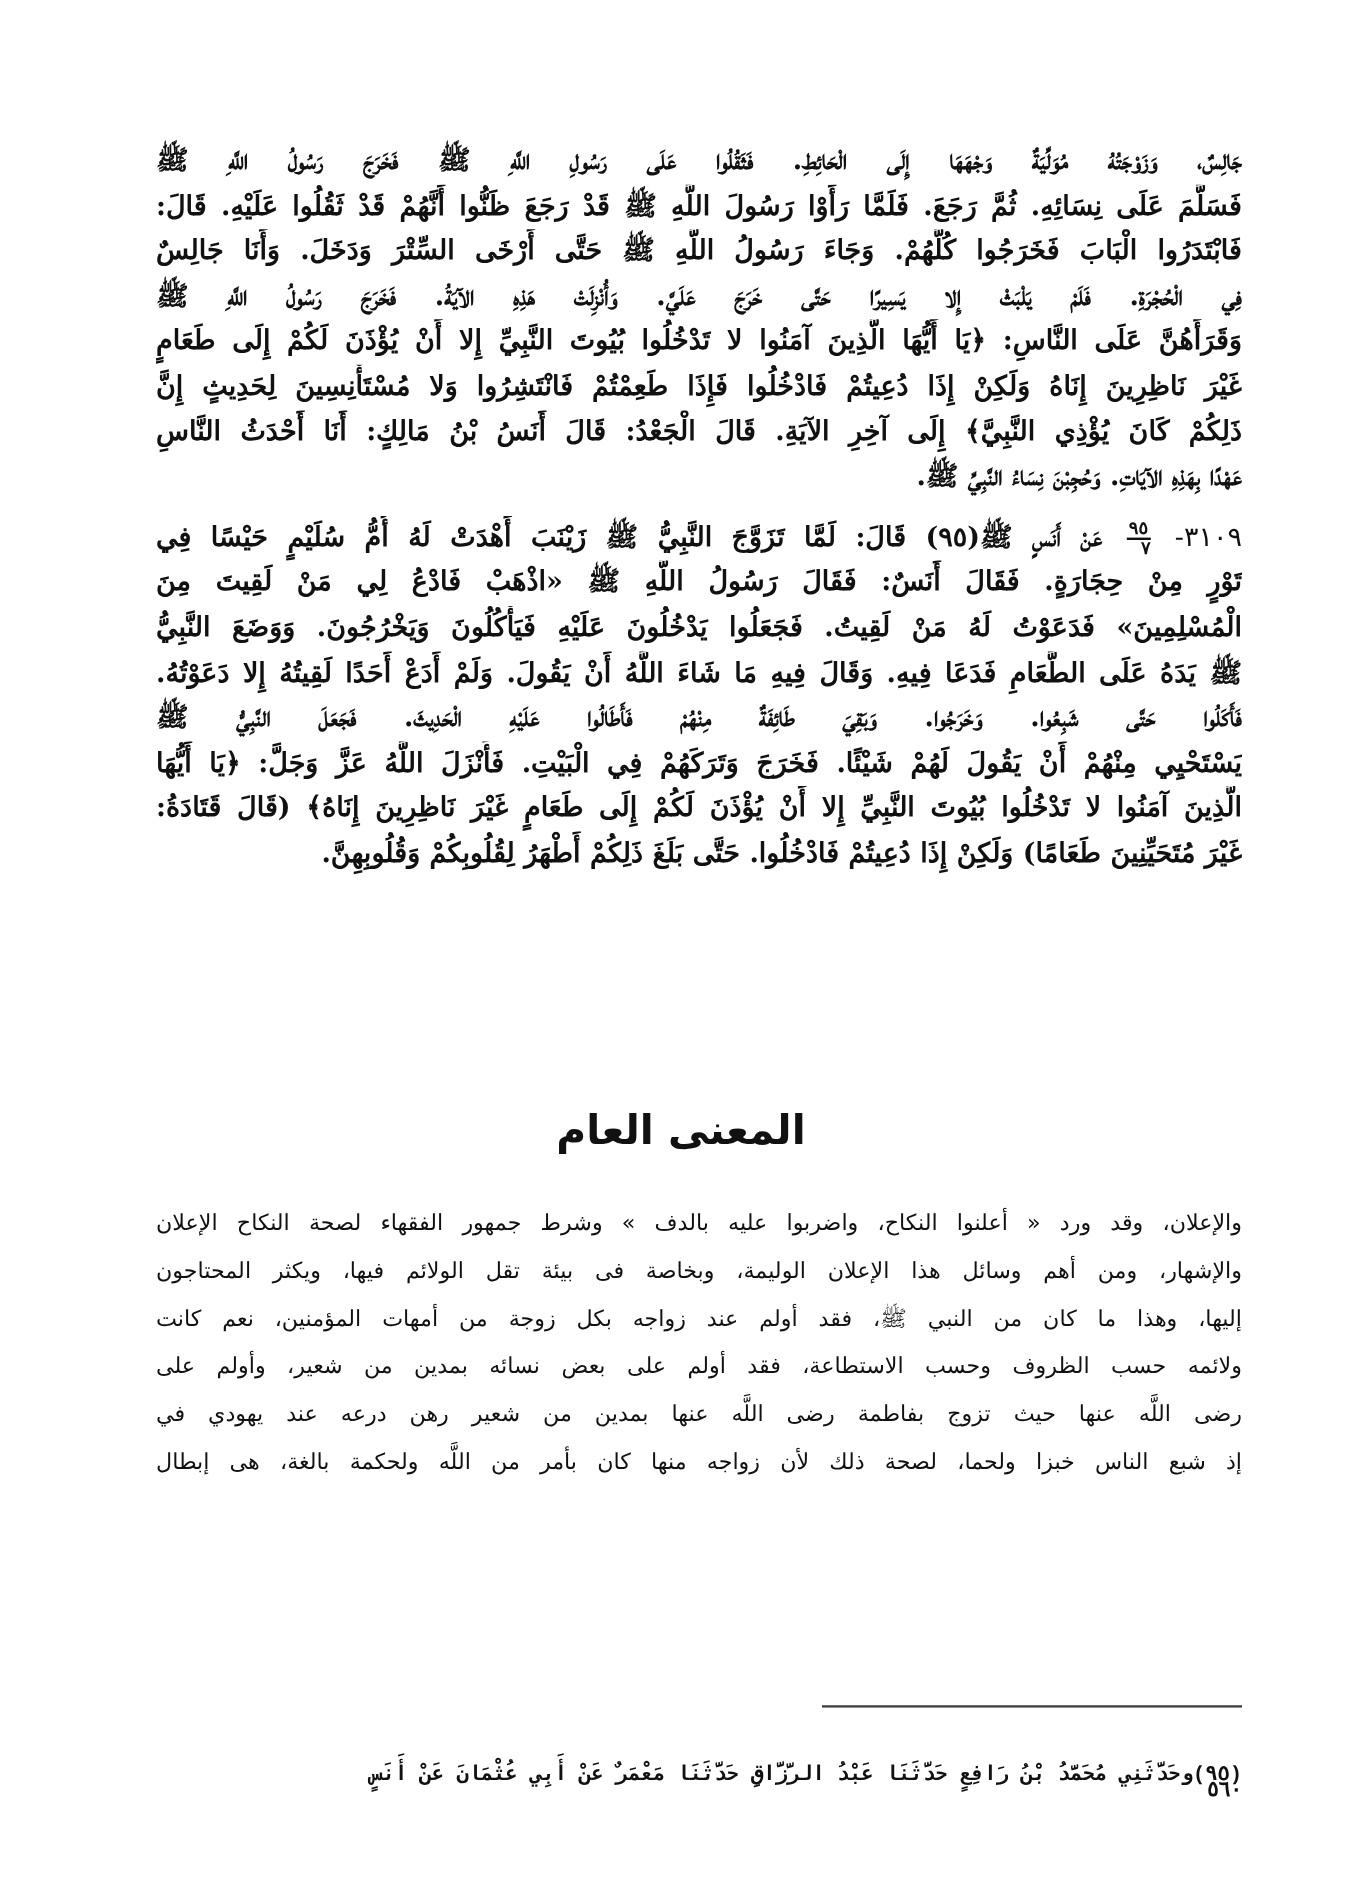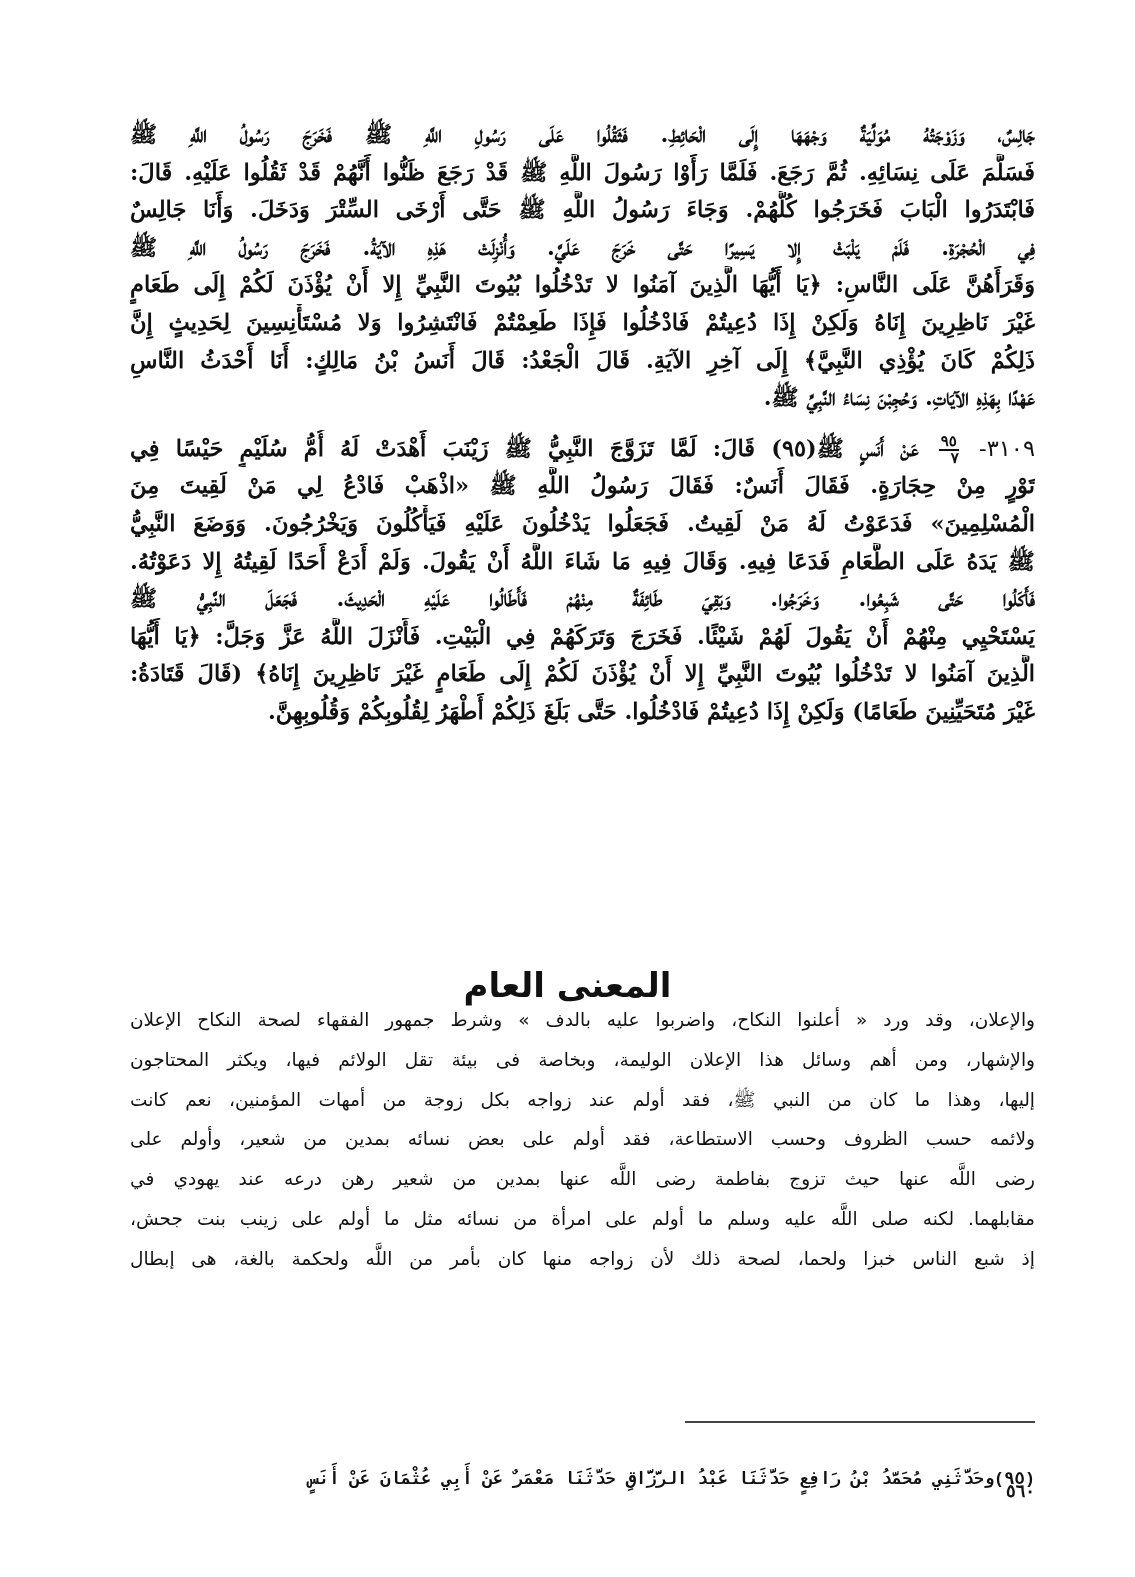--- a/index.html
+++ b/index.html
@@ -12,21 +12,21 @@
   }
   .hadith-block .line { display: block; white-space: nowrap; overflow: hidden; height: 37.6px; text-align-last: justify; }
   .hadith-block .line.last { text-align-last: right; }
   .gap { height: 13px; }
   .hadith-num { font-weight: normal; }
   .frac { display: inline-block; vertical-align: middle; text-align: center; font-size: 15px; line-height: 15px; margin: 0 4px; }
   .frac .num { display: block; border-bottom: 2px solid #111; padding: 0 2px; }
   .frac .den { display: block; }
   .heading {
     position: absolute; left: 0; width: 1135px; top: 922px; text-align: center;
-    font-family: "DejaVu Sans", sans-serif; font-weight: bold; font-size: 34px; direction: rtl; margin-top: 43px;
+    font-family: "DejaVu Sans", sans-serif; font-weight: bold; font-size: 34px; direction: rtl;
   }
   .commentary {
     position: absolute; left: 130px; top: 1000px; width: 905px;
     direction: rtl; font-family: "DejaVu Sans", sans-serif; font-size: 18.5px; line-height: 39.8px;
   }
   .commentary .line { display: block; white-space: nowrap; overflow: hidden; height: 39.8px; text-align: justify; text-align-last: justify; }
   .commentary .line.first { padding-right: 32px; }
   .rule { position: absolute; left: 685px; top: 1421px; width: 350px; height: 2px; background: #444; }
   .footnote {
     position: absolute; left: 400px; top: 1432px; width: 635px; direction: rtl; text-align: right;
@@ -72,20 +72,19 @@
   </div>
 
   <div class="heading">المعنى العام</div>
 
   <div class="commentary">
     <span class="line">والإعلان، وقد ورد « أعلنوا النكاح، واضربوا عليه بالدف » وشرط جمهور الفقهاء لصحة النكاح الإعلان</span>
     <span class="line">والإشهار، ومن أهم وسائل هذا الإعلان الوليمة، وبخاصة فى بيئة تقل الولائم فيها، ويكثر المحتاجون</span>
     <span class="line">إليها، وهذا ما كان من النبي ﷺ، فقد أولم عند زواجه بكل زوجة من أمهات المؤمنين، نعم كانت</span>
     <span class="line">ولائمه حسب الظروف وحسب الاستطاعة، فقد أولم على بعض نسائه بمدين من شعير، وأولم على</span>
     <span class="line">رضى اللَّه عنها حيث تزوج بفاطمة رضى اللَّه عنها بمدين من شعير رهن درعه عند يهودي في</span>
-    <span class="line">مقابلهما. لكنه صلى اللَّه عليه وسلم ما أولم على امرأة من نسائه مثل ما أولم على زينب بنت جحش،</span>
     <span class="line">إذ شبع الناس خبزا ولحما، لصحة ذلك لأن زواجه منها كان بأمر من اللَّه ولحكمة بالغة، هى إبطال</span>
   </div>
 
   <div class="rule"></div>
   <div class="footnote">(٩٥)وحَدَّثَنِي مُحَمَّدُ بْنُ رَافِعٍ حَدَّثَنَا عَبْدُ الرَّزَّاقِ حَدَّثَنَا مَعْمَرٌ عَنْ أَبِي عُثْمَانَ عَنْ أَنَسٍ</div>
   <div class="page-number">٥٦٠</div>
 </div>
 
 </body></html>

